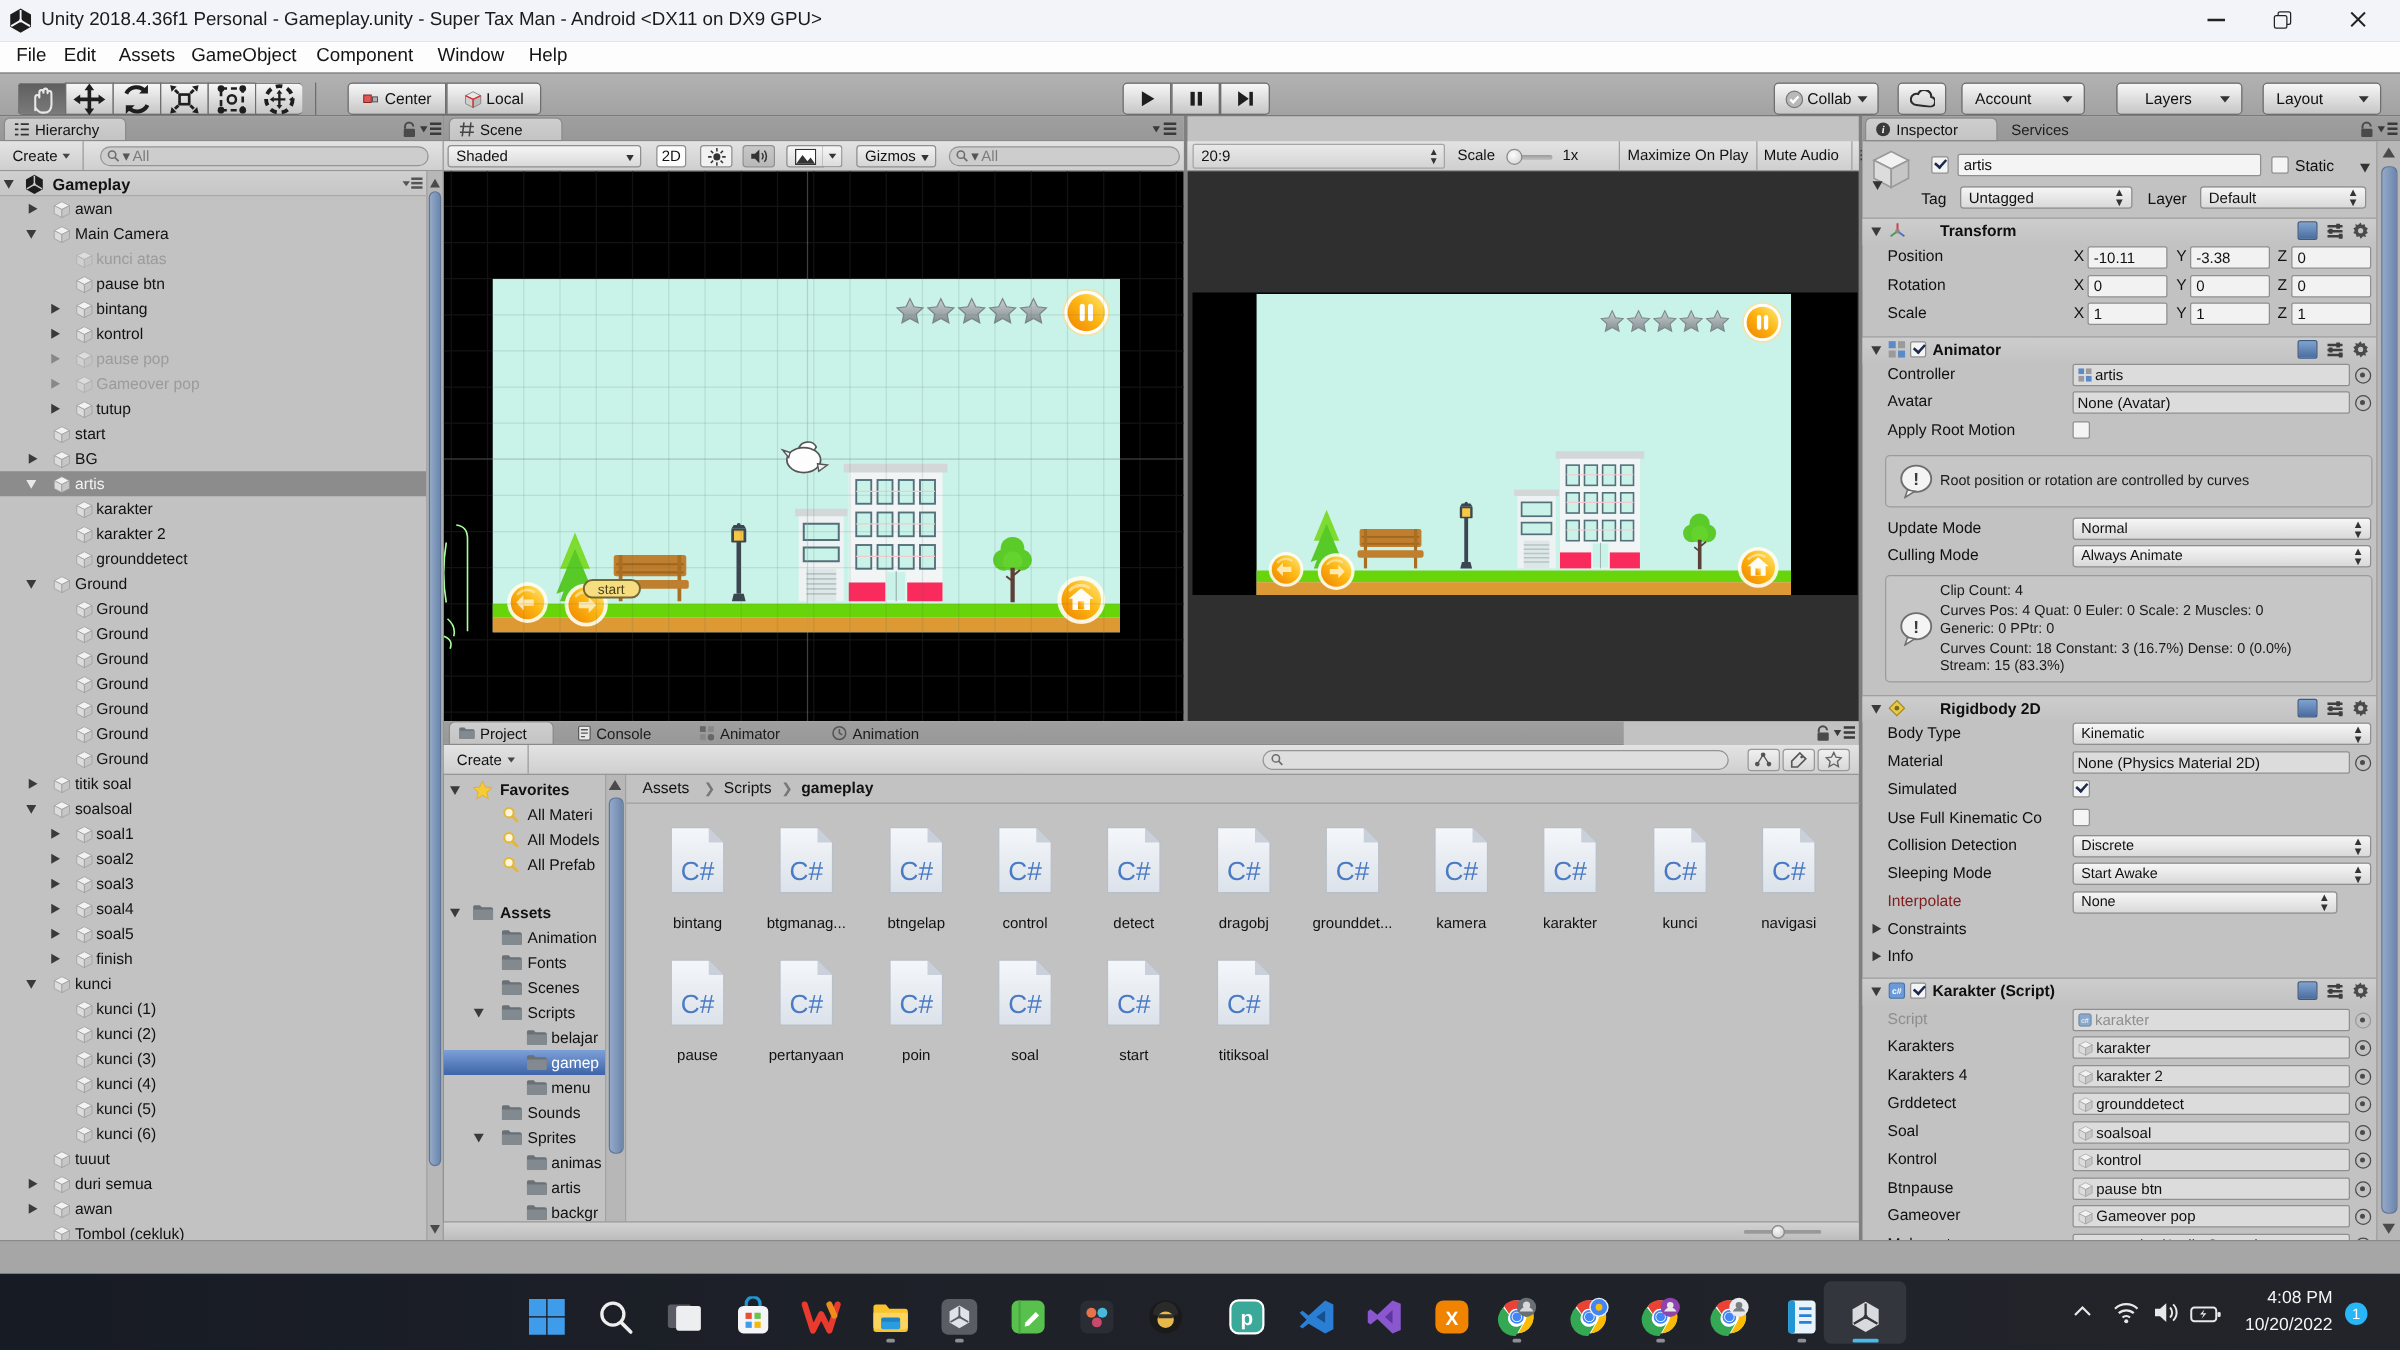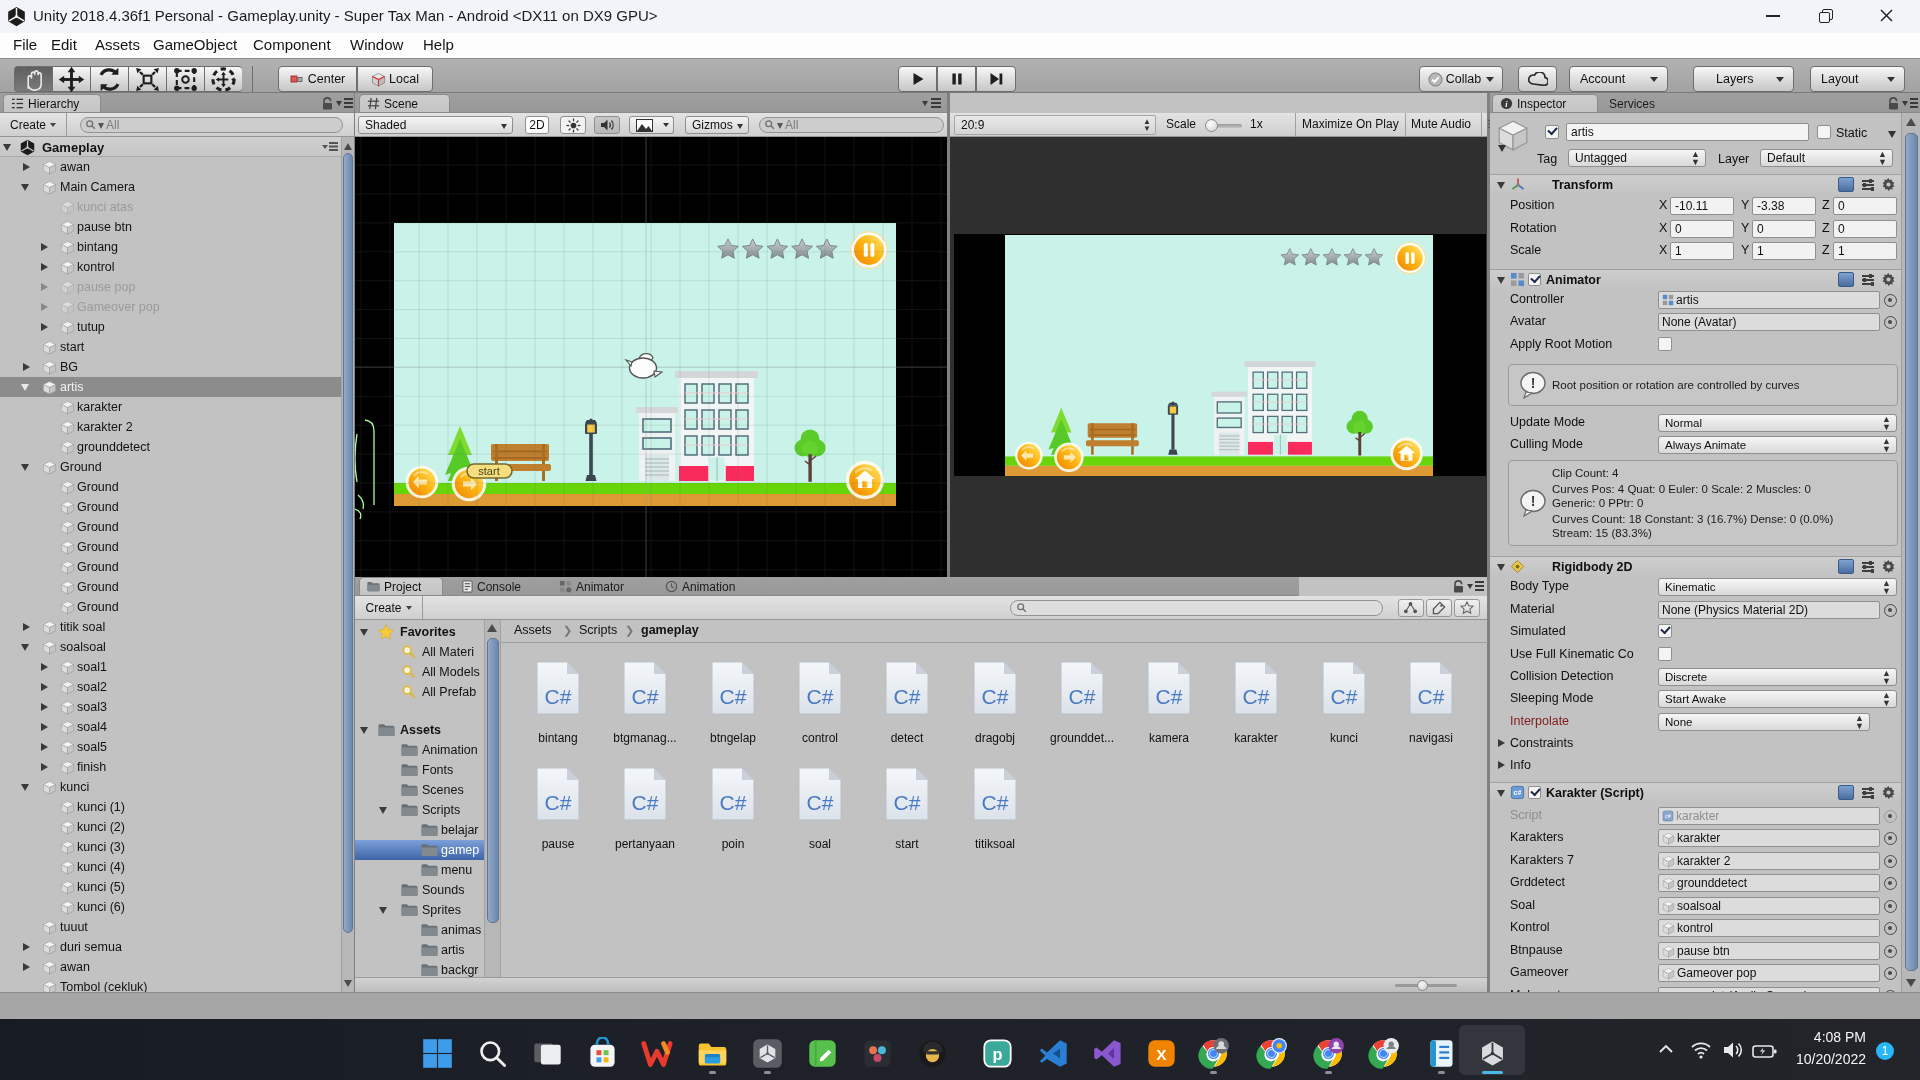--- a/index.html
+++ b/index.html
@@ -1273,21 +1273,21 @@
     <div class="objfield" style="left:168px;top:714px;width:222px;color:#8e8e8e;font-size:12px"><svg width="12" height="12" viewBox="0 0 16 16" style="margin-right:2px">
         <rect x="1.5" y="1.5" width="13" height="13" rx="2" fill="#8aa8cc" stroke="#64819f"></rect>
         <text x="8" y="11" text-anchor="middle" font-size="7.5" fill="#fff" font-family="Liberation Sans,sans-serif">c#</text>
       </svg>karakter</div>
     <div class="circdot" style="left:394px;top:716.5px;border-color:#9a9a9a"></div>
     <div class="abs ilabel" style="left:20px;top:737px;color:#101010">Karakters</div>
     <div class="objfield" style="left:168px;top:736px;width:222px;color:#101010;font-size:12px"><svg width="13" height="13" style="margin-right:2px">
         <use href="#cube"></use>
       </svg>karakter</div>
     <div class="circdot" style="left:394px;top:738.5px;border-color:#4a4a4a"></div>
-    <div class="abs ilabel" style="left:20px;top:760px;color:#101010">Karakters 7</div>
+    <div class="abs ilabel" style="left:20px;top:760px;color:#101010">Karakters 4</div>
     <div class="objfield" style="left:168px;top:759px;width:222px;color:#101010;font-size:12px"><svg width="13" height="13" style="margin-right:2px">
         <use href="#cube"></use>
       </svg>karakter 2</div>
     <div class="circdot" style="left:394px;top:761.5px;border-color:#4a4a4a"></div>
     <div class="abs ilabel" style="left:20px;top:782px;color:#101010">Grddetect</div>
     <div class="objfield" style="left:168px;top:781px;width:222px;color:#101010;font-size:12px"><svg width="13" height="13" style="margin-right:2px">
         <use href="#cube"></use>
       </svg>grounddetect</div>
     <div class="circdot" style="left:394px;top:783.5px;border-color:#4a4a4a"></div>
     <div class="abs ilabel" style="left:20px;top:805px;color:#101010">Soal</div>

